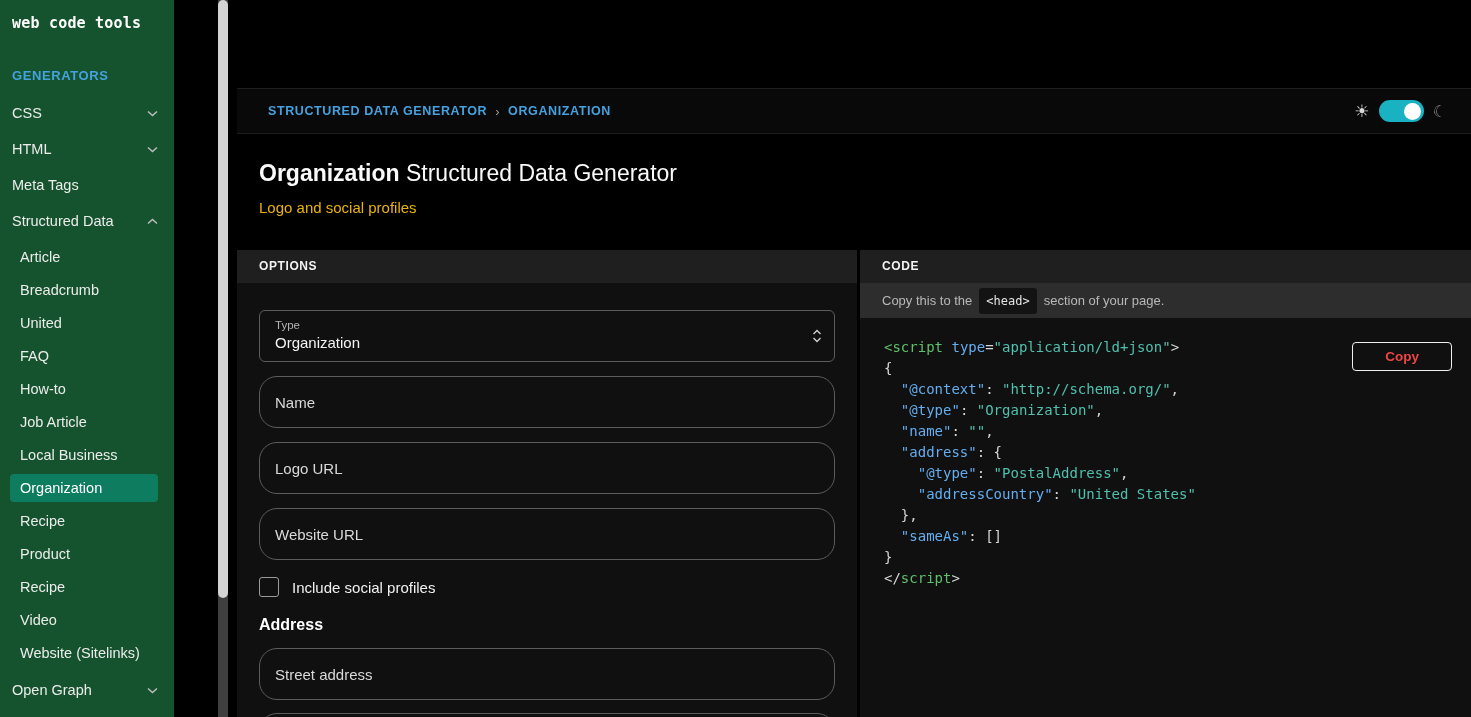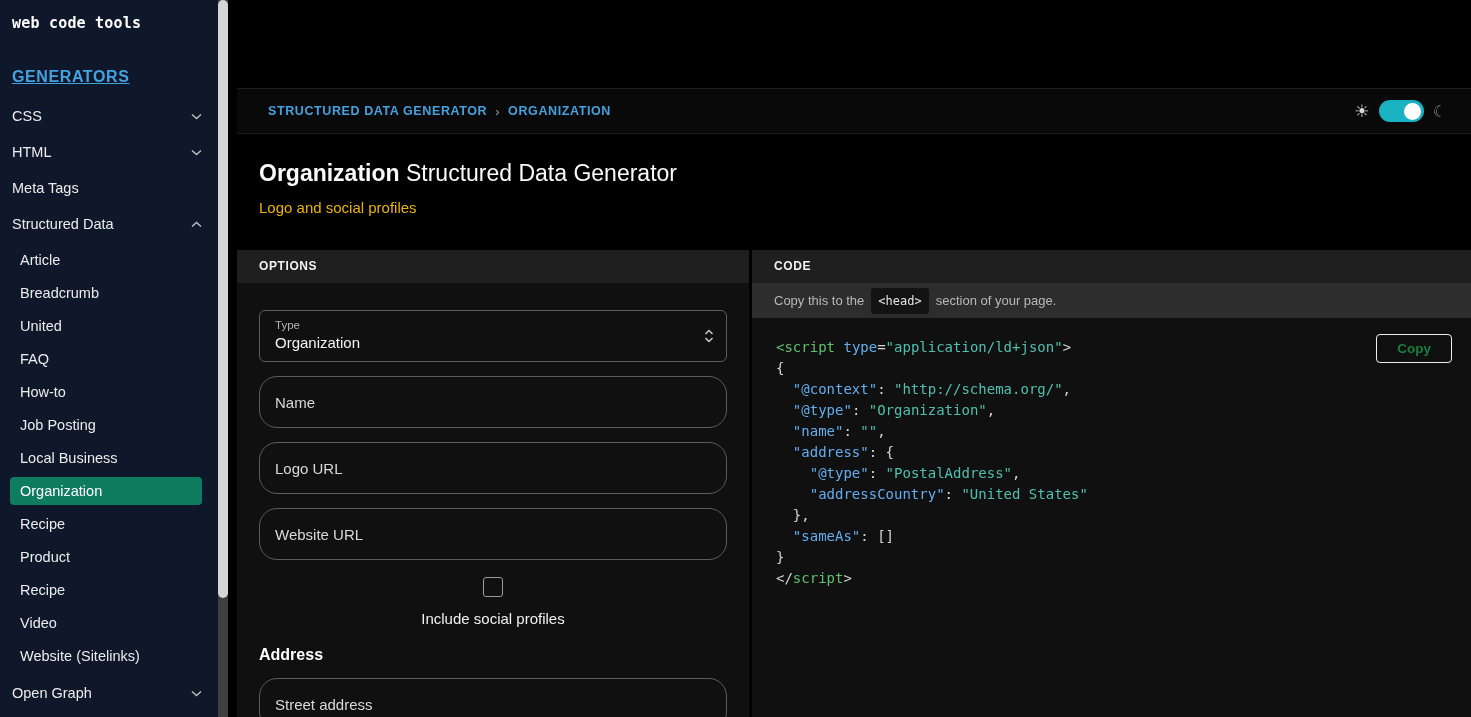--- a/index.html
+++ b/index.html
@@ -12,23 +12,23 @@
     --tok-plain:#d6d6d6;
   }
   *{box-sizing:border-box;}
   html,body{margin:0;padding:0;}
   body{
     width:1471px;height:717px;overflow:hidden;position:relative;
     background:#000;color:#eee;
     font-family:"Liberation Sans", sans-serif;
   }
   
-  .sidebar{position:absolute;left:0;top:0;width:218px;height:717px;background:#0f172a;overflow:hidden;}
+  .sidebar{position:absolute;left:0;top:0;width:174px;height:717px;background:#14532d;overflow:hidden;}
   .logo{padding:14px 12px 0;font-family:"DejaVu Sans Mono",monospace;font-weight:700;font-size:15px;color:#fff;letter-spacing:0.2px;cursor:pointer;}
-  .section-label{margin:36px 12px 12px;font-size:16px;font-weight:700;letter-spacing:0.6px;color:var(--accent-blue);text-decoration:underline;}
+  .section-label{margin:36px 12px 12px;font-size:13px;font-weight:700;letter-spacing:0.6px;color:var(--accent-blue);}
   .nav-item{display:flex;align-items:center;justify-content:space-between;padding:9px 16px 9px 12px;font-size:14.5px;color:#ececec;cursor:pointer;line-height:18px;}
   .chev{display:flex;align-items:center;}
   .sub-list{margin-top:4px;}
   .sub-item{margin:0 16px 5px 10px;padding:5px 0 5px 10px;font-size:14.5px;color:#ececec;border-radius:4px;cursor:pointer;line-height:18px;}
   .sub-item.selected{background:var(--selected-green);color:#fff;}
   
   .scrollbar{position:absolute;left:218px;top:0;width:10px;height:717px;background:#3f3f3f;}
   .scroll-thumb{position:absolute;left:0;top:0;width:10px;height:598px;border-radius:5px;background:#d4d4d4;}
   
   .main{position:absolute;left:228px;top:0;width:1243px;height:717px;background:#000;}
@@ -41,44 +41,44 @@
   .moon{font-family:"DejaVu Sans",sans-serif;font-size:16px;color:#8f8f8f;}
   .toggle{width:45px;height:22px;border-radius:11px;background:var(--toggle-teal);position:relative;cursor:pointer;}
   .knob{position:absolute;top:2.5px;right:3px;width:17px;height:17px;border-radius:50%;background:#fff;}
   .titlebar{position:absolute;left:9px;right:0;top:134px;height:116px;padding:26px 0 0 22px;}
   .page-title{margin:0;font-size:23px;font-weight:400;color:#fafafa;}
   .page-title b{font-weight:700;}
   .subtitle{margin:12px 0 0;font-size:15px;color:#eab308;}
   
   .panels{position:absolute;left:9px;right:0;top:250px;bottom:0;display:flex;gap:3px;}
   .panel{background:#101010;display:flex;flex-direction:column;overflow:hidden;}
-  .panel-options{width:512px;flex:none;}
+  .panel-options{width:620px;flex:none;}
   .panel-code{flex:1;}
   .panel-header{height:33px;flex:none;background:#1f1f1f;color:#f2f2f2;font-size:12px;font-weight:700;letter-spacing:0.6px;line-height:33px;padding-left:22px;}
   .options-body{flex:1;overflow:hidden;padding:27px 22px 0;}
   .select-box{position:relative;height:52px;border:1px solid #5c5c5c;border-radius:6px;padding:8px 14px 0 15px;cursor:pointer;background:transparent;}
   .select-label{display:block;font-size:11.5px;color:#b4b4b4;}
   .select-value{display:block;font-size:15px;color:#f3f3f3;margin-top:3px;}
   .select-chevrons{position:absolute;right:12px;top:50%;transform:translateY(-50%);display:flex;}
   .text-input{display:block;width:100%;height:52px;margin-top:14px;background:transparent;border:1px solid #5c5c5c;border-radius:18px;padding:0 15px;font-size:15px;color:#f3f3f3;font-family:inherit;outline:none;}
   .text-input::placeholder{color:#d9d9d9;opacity:1;}
-  .checkbox-row{display:flex;align-items:center;gap:13px;margin-top:17px;font-size:15px;color:#f0f0f0;cursor:pointer;flex-direction:column;}
+  .checkbox-row{display:flex;align-items:center;gap:13px;margin-top:17px;font-size:15px;color:#f0f0f0;cursor:pointer;}
   .checkbox{width:20px;height:20px;border:1px solid #9a9a9a;border-radius:3px;background:transparent;flex:none;}
   .group-heading{margin:19px 0 0;font-size:16px;font-weight:700;color:#fff;}
   .mt13{margin-top:13px;}
   
   .hint-bar{height:35px;flex:none;background:#2d2d2d;color:#b8b8b8;font-size:13px;display:flex;align-items:center;gap:7px;padding-left:22px;}
   .head-badge{background:#131313;color:#e4e4e4;font-family:"DejaVu Sans Mono",monospace;font-size:12px;padding:6px 7px;border-radius:3px;text-align:center;}
   .code-area{position:relative;flex:1;overflow:hidden;padding:19px 0 0 24px;}
   .code-line{font-family:"DejaVu Sans Mono",monospace;font-size:14px;line-height:21px;white-space:pre;}
   .tok-tag{color:var(--tok-tag);}
   .tok-key{color:var(--tok-key);}
   .tok-str{color:var(--tok-str);}
   .tok-plain{color:var(--tok-plain);}
-  .copy-btn{position:absolute;top:16px;right:19px;background:#101010;color:#15803d;border:1px solid #f0f0f0;border-radius:4px;font-size:13.5px;font-weight:700;padding:6px 20px;cursor:pointer;font-family:inherit;}
+  .copy-btn{position:absolute;top:24px;right:19px;background:#101010;color:#ef4444;border:1px solid #f0f0f0;border-radius:4px;font-size:13.5px;font-weight:700;padding:6px 32px;cursor:pointer;font-family:inherit;}
 </style>
 </head>
 <body>
 
 <aside class="sidebar">
   <div class="logo">web code tools</div>
   <div class="section-label">GENERATORS</div>
   <div>
       <div class="nav-item">
         <span>CSS</span>
@@ -107,21 +107,21 @@
           </svg>
         </span>
       </div>
     </div>
   <div class="sub-list">
       <div class="sub-item">Article</div>
       <div class="sub-item">Breadcrumb</div>
       <div class="sub-item">United</div>
       <div class="sub-item">FAQ</div>
       <div class="sub-item">How-to</div>
-      <div class="sub-item">Job Posting</div>
+      <div class="sub-item">Job Article</div>
       <div class="sub-item">Local Business</div>
       <div class="sub-item selected">Organization</div>
       <div class="sub-item">Recipe</div>
       <div class="sub-item">Product</div>
       <div class="sub-item">Recipe</div>
       <div class="sub-item">Video</div>
       <div class="sub-item">Website (Sitelinks)</div>
     </div>
   <div>
       <div class="nav-item">

